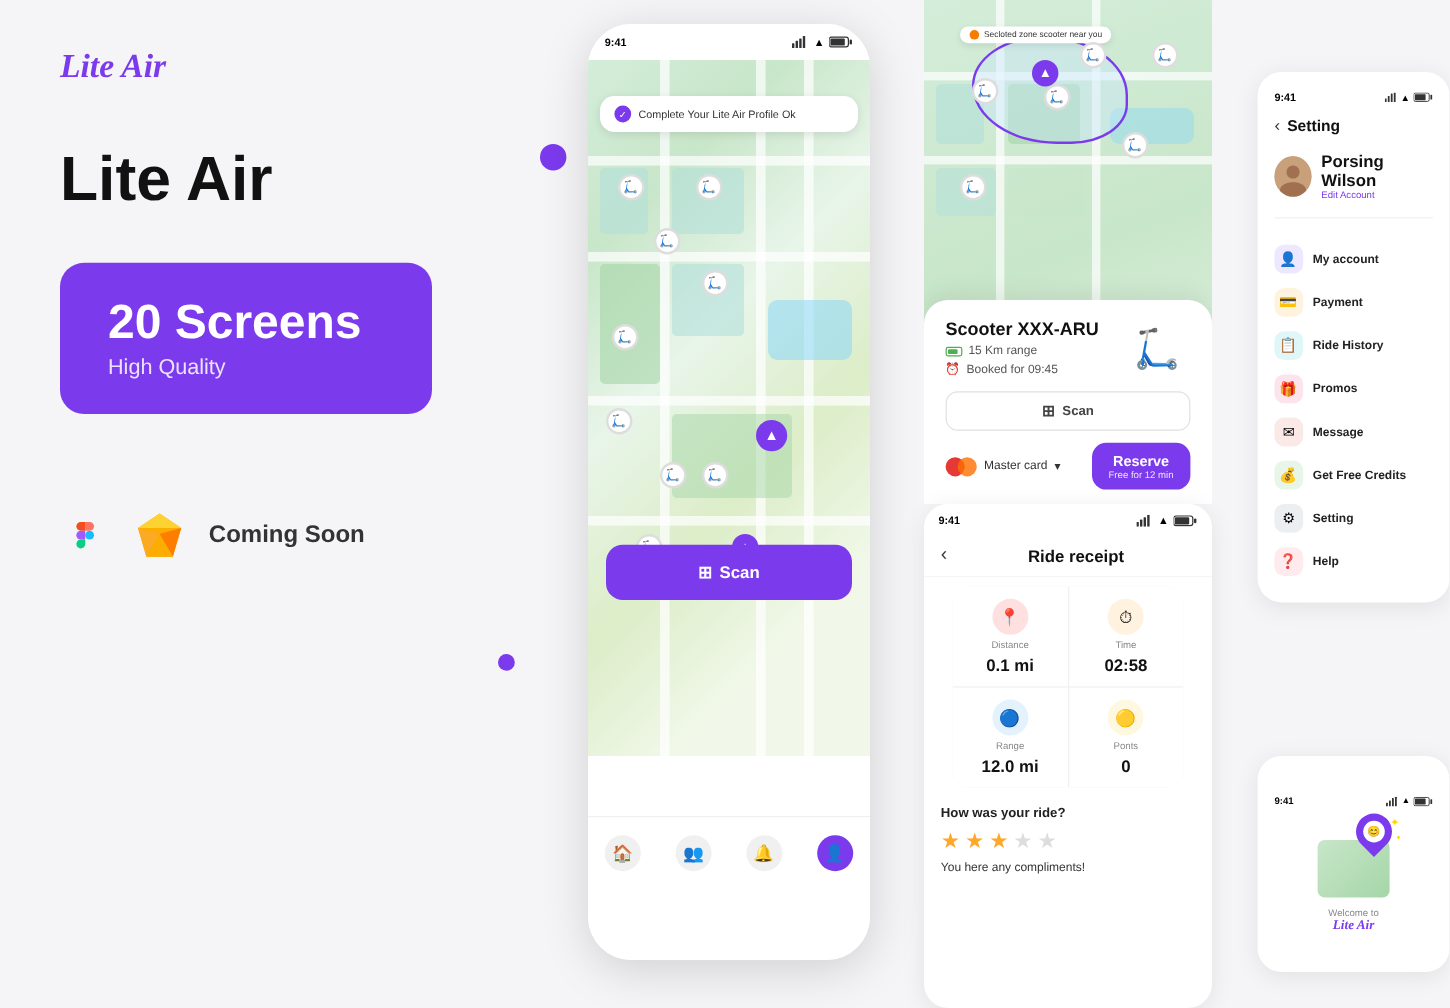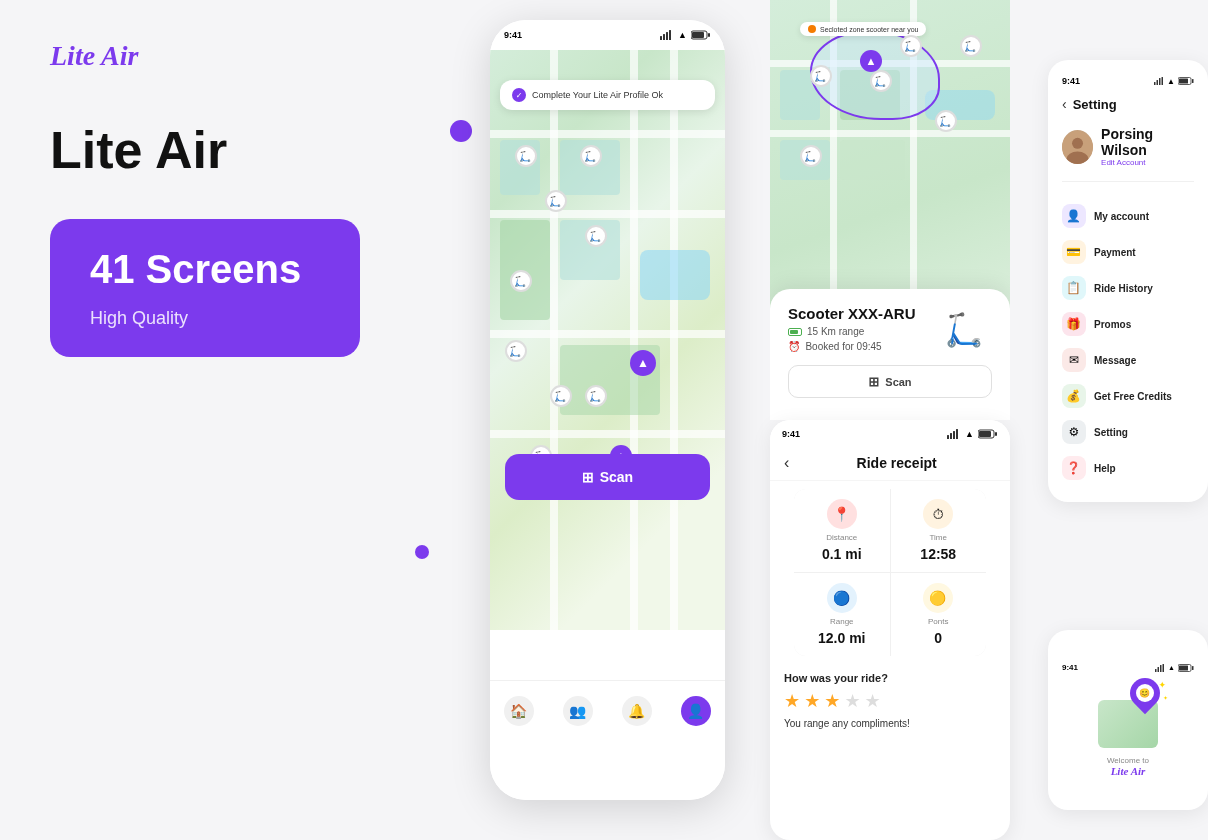--- a/index.html
+++ b/index.html
@@ -50,21 +50,21 @@
     .screens-badge .number {
       font-size: 40px;
       font-weight: 800;
       color: white;
       display: block;
     }
     .screens-badge .sub {
       font-size: 18px;
       color: rgba(255,255,255,0.85);
       display: block;
-      margin-top: 16px;
+      margin-top: 4px;
     }
 
     .bottom-row {
       display: flex;
       align-items: center;
       gap: 20px;
       margin-top: 20px;
     }
     .figma-icon {
       width: 42px;
@@ -683,24 +683,43 @@
 <body>
 
 <div class="left-section">
   <div class="logo">Lite Air</div>
 
   <div class="main-title">
     <span>Lite Air</span><br>
   </div>
 
   <div class="screens-badge">
-    <span class="number">41 Screens</span>
+    <span class="number">20 Screens</span>
     <span class="sub">High Quality</span>
   </div>
 
+  <div class="bottom-row">
+
+    <svg class="figma-icon" viewBox="0 0 38 57" fill="none" xmlns="http://www.w3.org/2000/svg">
+      <path d="M19 28.5C19 25.7 21.2 23.5 24 23.5C26.8 23.5 29 25.7 29 28.5C29 31.3 26.8 33.5 24 33.5C21.2 33.5 19 31.3 19 28.5Z" fill="#1ABCFE"></path>
+      <path d="M9 38.5C9 35.7 11.2 33.5 14 33.5H19V38.5C19 41.3 16.8 43.5 14 43.5C11.2 43.5 9 41.3 9 38.5Z" fill="#0ACF83"></path>
+      <path d="M19 13.5V23.5H24C26.8 23.5 29 21.3 29 18.5C29 15.7 26.8 13.5 24 13.5H19Z" fill="#FF7262"></path>
+      <path d="M9 18.5C9 21.3 11.2 23.5 14 23.5H19V13.5H14C11.2 13.5 9 15.7 9 18.5Z" fill="#F24E1E"></path>
+      <path d="M9 28.5C9 31.3 11.2 33.5 14 33.5H19V23.5H14C11.2 23.5 9 25.7 9 28.5Z" fill="#A259FF"></path>
+    </svg>
+
+    <svg class="sketch-icon" viewBox="0 0 42 38" fill="none" xmlns="http://www.w3.org/2000/svg">
+      <path d="M21 1L39 13L32 37H10L3 13L21 1Z" fill="#FDAD00"></path>
+      <path d="M21 1L39 13H3L21 1Z" fill="#FDD231"></path>
+      <path d="M3 13L10 37L21 18L3 13Z" fill="#FCA923"></path>
+      <path d="M39 13L32 37L21 18L39 13Z" fill="#FC7D00"></path>
+      <path d="M21 18L10 37H32L21 18Z" fill="#FDAD00"></path>
+    </svg>
+    <span class="coming-soon">Coming Soon</span>
+  </div>
 </div>
 
 <div class="dot-purple-large"></div>
 <div class="dot-purple-small"></div>
 <div class="dot-gold"></div>
 
 <div class="phone-container">
   <div class="phone-frame">
 
     <div class="phone-status-bar">
@@ -829,20 +848,34 @@
         </div>
 
         <div style="width:55px;height:50px;display:flex;align-items:center;justify-content:center;font-size:32px;">🛴</div>
       </div>
 
       <div class="scan-qr-row">
         <span class="qr-icon">⊞</span>
         <span>Scan</span>
       </div>
 
+      <div class="card-footer">
+        <div class="mastercard-row">
+          <div class="mc-circles">
+            <div class="mc-circle-red"></div>
+            <div class="mc-circle-orange"></div>
+          </div>
+          <span>Master card</span>
+          <span style="font-size:10px;">▾</span>
+        </div>
+        <div class="reserve-btn">
+          <div>Reserve</div>
+          <div class="free-min">Free for 12 min</div>
+        </div>
+      </div>
     </div>
   </div>
 
   <div style="flex:1;background:white;border-radius:20px;margin-top:0;overflow:hidden;position:relative;box-shadow:0 4px 20px rgba(0,0,0,0.08);">
     <div class="receipt-status-bar">
       <span>9:41</span>
       <div style="display:flex;gap:4px;align-items:center;">
         <svg width="14" height="10" viewBox="0 0 14 10">
           <rect x="0" y="6" width="2" height="4" fill="#333" rx="0.5"></rect>
           <rect x="3" y="4" width="2" height="6" fill="#333" rx="0.5"></rect>
@@ -866,21 +899,21 @@
     <div style="padding:8px 12px;">
       <div class="stats-grid">
         <div class="stat-cell">
           <div class="stat-icon-circle" style="background:#ffe0e0;">📍</div>
           <div class="stat-label">Distance</div>
           <div class="stat-value">0.1 mi</div>
         </div>
         <div class="stat-cell">
           <div class="stat-icon-circle" style="background:#fff3e0;">⏱</div>
           <div class="stat-label">Time</div>
-          <div class="stat-value">12:58</div>
+          <div class="stat-value">02:58</div>
         </div>
         <div class="stat-cell">
           <div class="stat-icon-circle" style="background:#e3f2fd;">🔵</div>
           <div class="stat-label">Range</div>
           <div class="stat-value">12.0 mi</div>
         </div>
         <div class="stat-cell">
           <div class="stat-icon-circle" style="background:#fff8e1;">🟡</div>
           <div class="stat-label">Ponts</div>
           <div class="stat-value">0</div>
@@ -890,21 +923,21 @@
 
     <div class="rating-section">
       <div class="rating-q">How was your ride?</div>
       <div class="stars-row">
         <span class="star filled">★</span>
         <span class="star filled">★</span>
         <span class="star filled">★</span>
         <span class="star empty">★</span>
         <span class="star empty">★</span>
       </div>
-      <div class="compliment-label">You range any compliments!</div>
+      <div class="compliment-label">You here any compliments!</div>
     </div>
   </div>
 </div>
 
 <div class="right-panel">
   <div class="setting-status-bar">
     <span>9:41</span>
     <div style="display:flex;gap:3px;align-items:center;">
       <svg width="10" height="8" viewBox="0 0 10 8">
         <rect x="0" y="5" width="1.5" height="3" fill="#333" rx="0.3"></rect>

